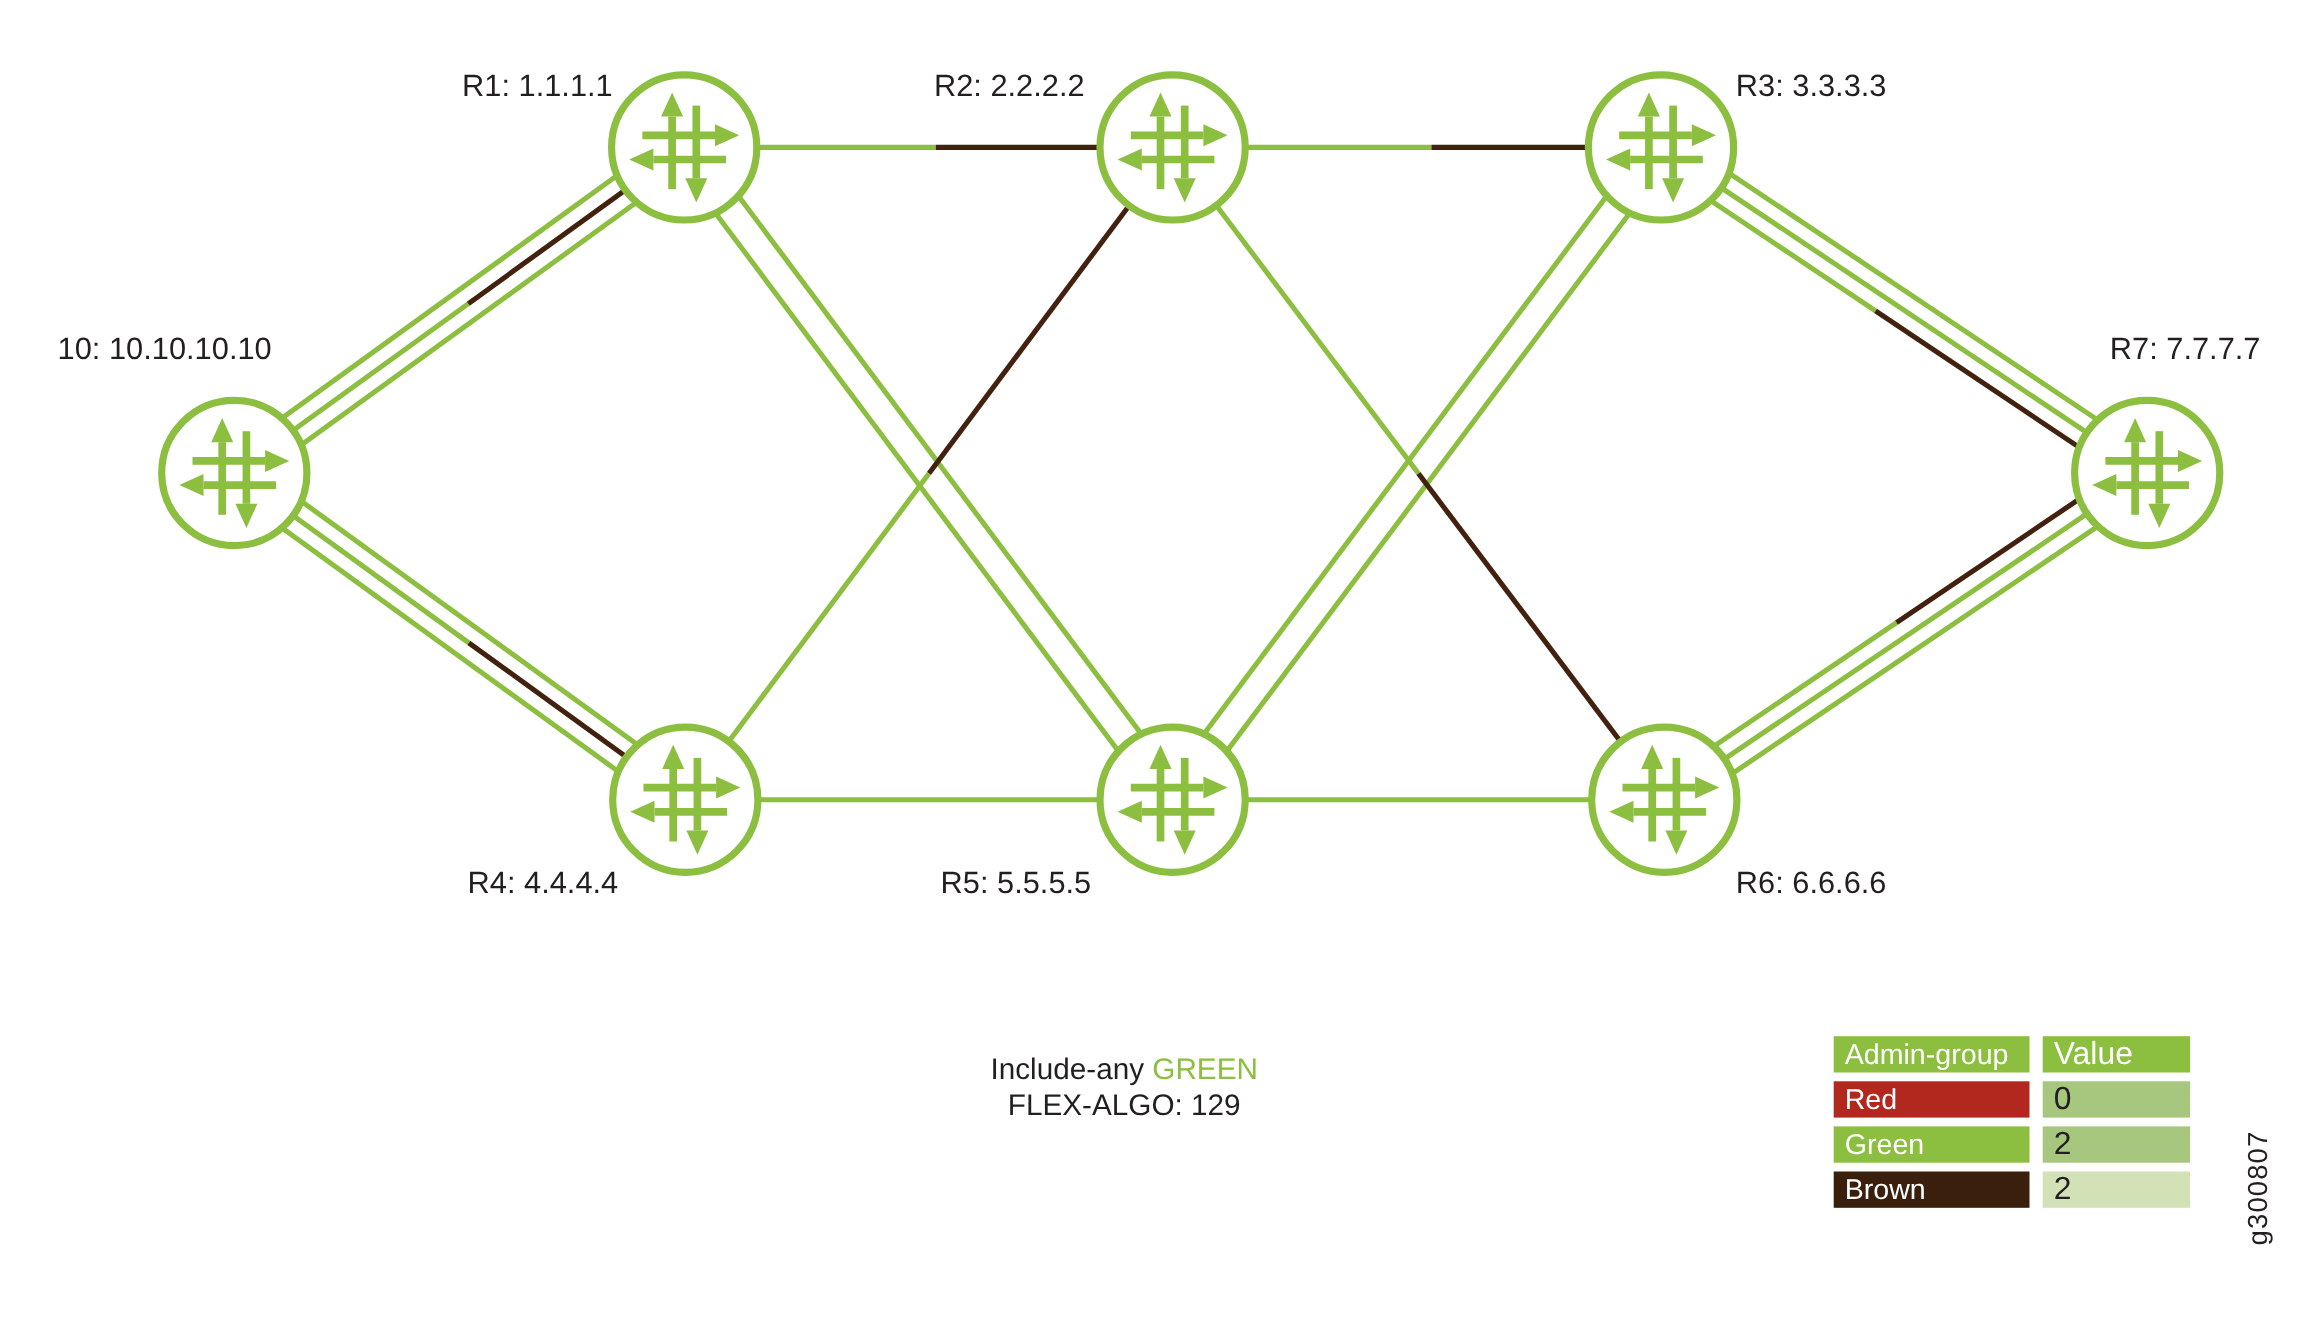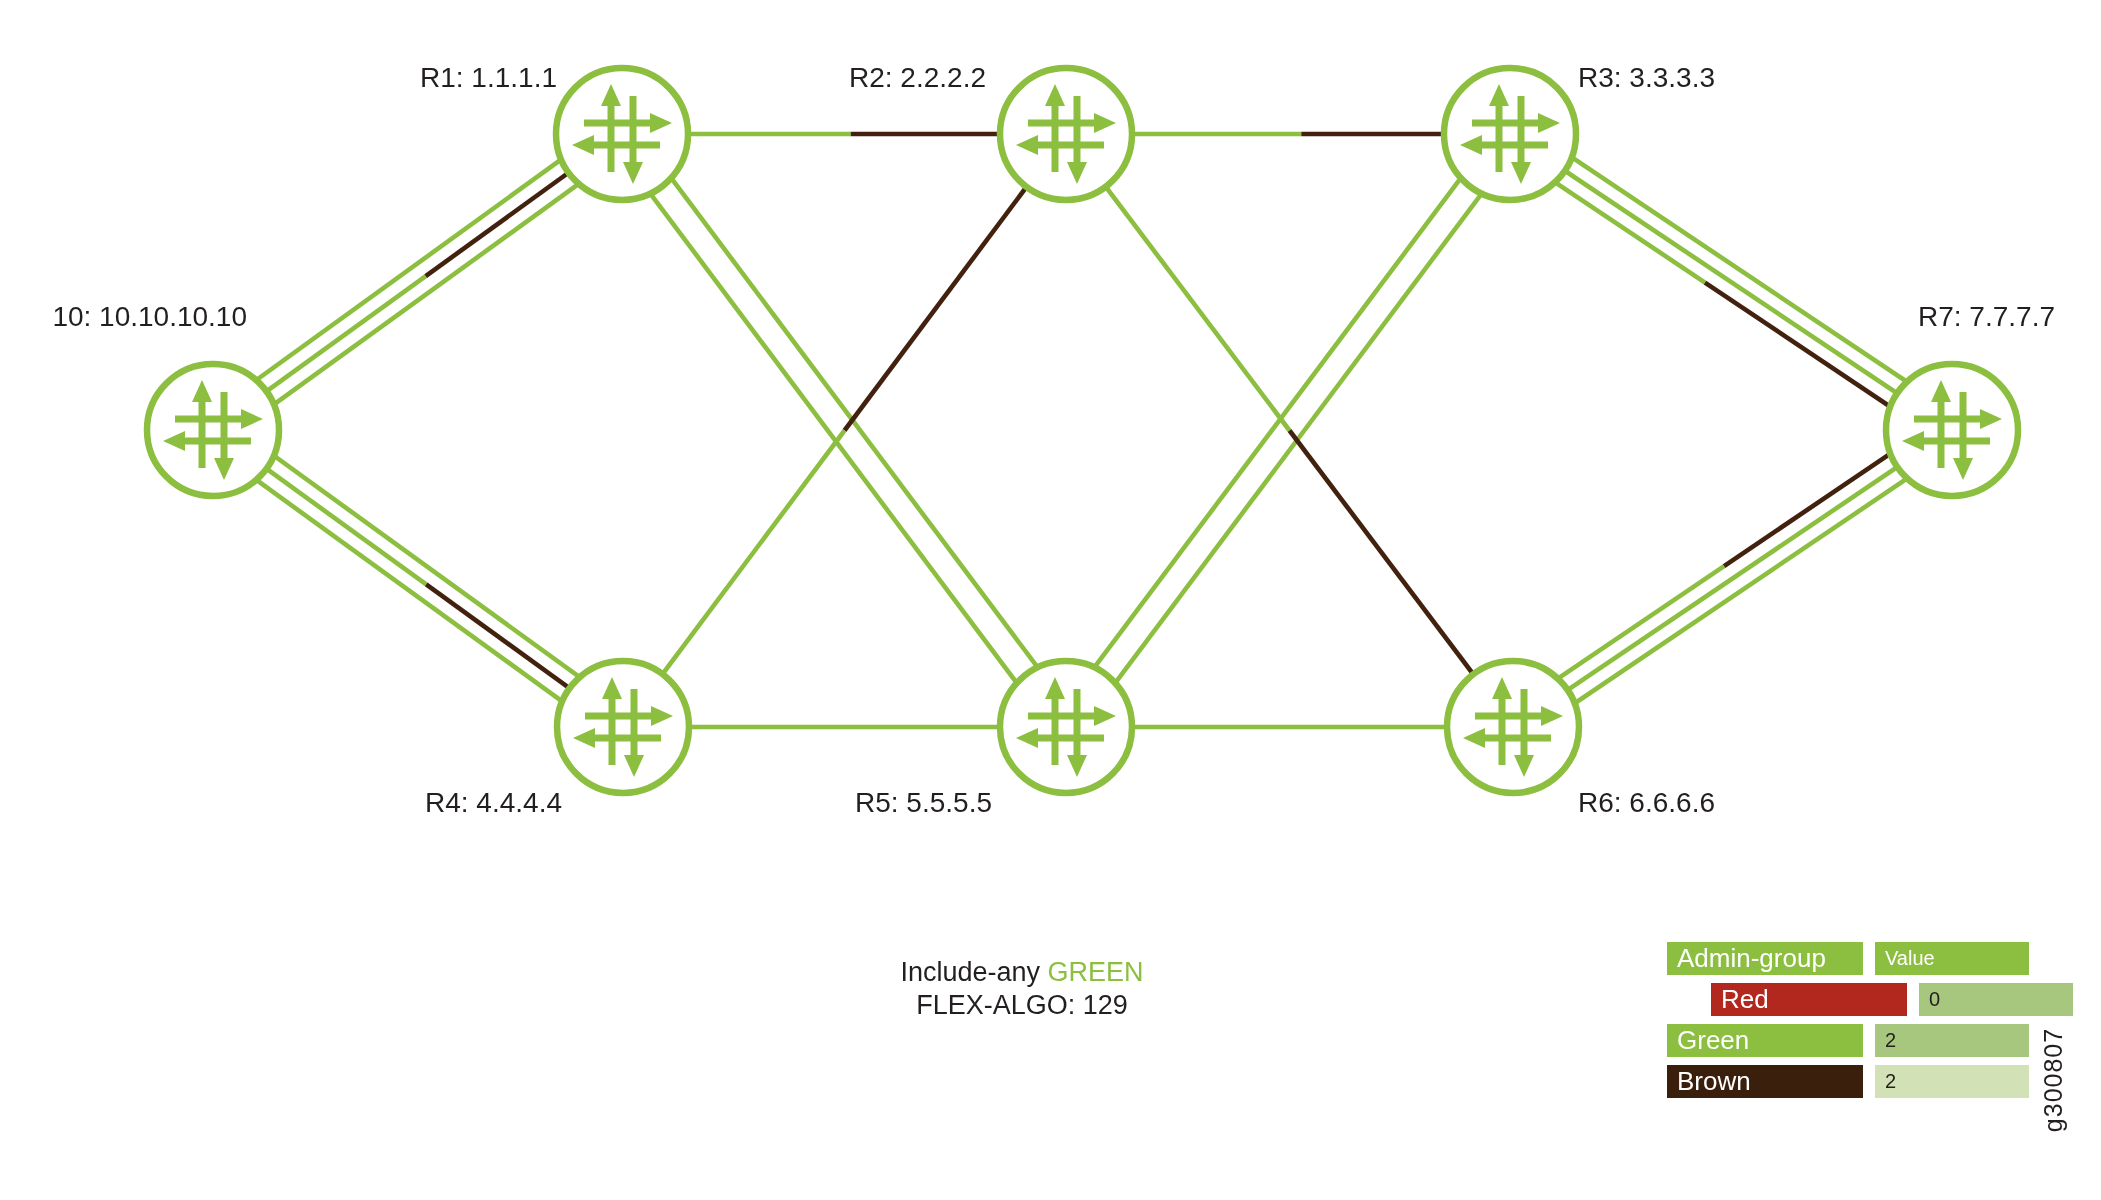--- a/index.html
+++ b/index.html
@@ -8,22 +8,22 @@
   #diagram { position: absolute; left: 0; top: 0; }
 
   
   .caption { position: absolute; left: 1022px; top: 956px; transform: translateX(-50%);
              text-align: center; font-size: 27px; line-height: 33px; color: #231F20; white-space: nowrap; }
 
   
   .legend { position: absolute; left: 1667px; top: 942px; }
   .lrow  { display: flex; gap: 12px; margin-bottom: 8px; }
   .lcell { height: 33px; line-height: 33px; box-sizing: border-box; padding-left: 10px; overflow: hidden; }
-  .lname { width: 196px; font-size: 26px; color: #ffffff; }
-  .lval  { width: 154px; font-size: 20px; color: #231F20; }
+  .lname { width: 178px; font-size: 26px; color: #ffffff; }
+  .lval  { width: 134px; font-size: 29px; color: #231F20; }
   .lhead .lval { color: #ffffff; }
 
   
   .watermark { position: absolute; left: 2053px; top: 1080px;
                transform: translate(-50%,-50%) rotate(-90deg);
                font-size: 25px; color: #231F20; white-space: nowrap; letter-spacing: 1px; }
 </style>
 </head>
 <body>
 
@@ -149,21 +149,21 @@
     </div>
     <div>FLEX-ALGO: 129</div>
   </div>
 
   <div class="legend">
     <div class="lrow lhead">
       <div class="lcell lname" style="background: rgb(140, 190, 63);">Admin-group</div>
       <div class="lcell lval" style="background: rgb(140, 190, 63);">Value</div>
     </div>
     <div class="lrow ldata">
-      <div class="lcell lname" style="background: rgb(178, 40, 30); margin-left: 44px;">Red</div>
+      <div class="lcell lname" style="background: rgb(178, 40, 30);">Red</div>
       <div class="lcell lval" style="background: rgb(166, 199, 125);">0</div>
     </div>
     <div class="lrow ldata">
       <div class="lcell lname" style="background: rgb(140, 190, 63);">Green</div>
       <div class="lcell lval" style="background: rgb(166, 199, 125);">2</div>
     </div>
     <div class="lrow ldata">
       <div class="lcell lname" style="background: rgb(58, 31, 12);">Brown</div>
       <div class="lcell lval" style="background: rgb(211, 226, 182);">2</div>
     </div>

